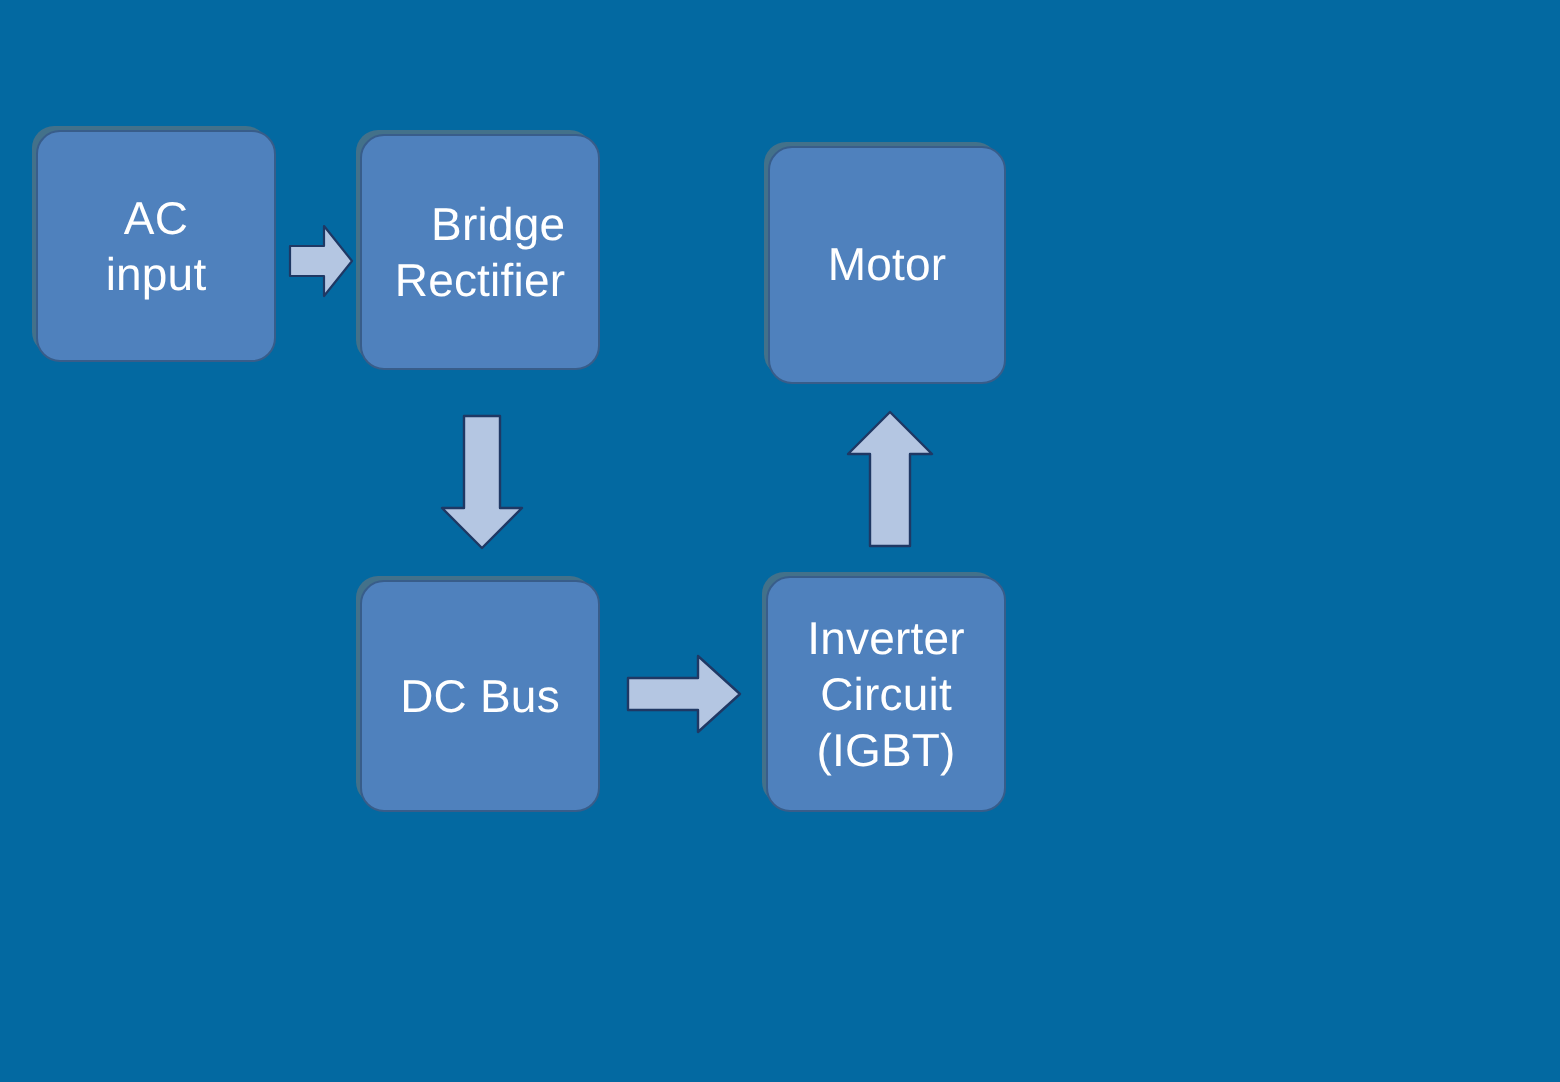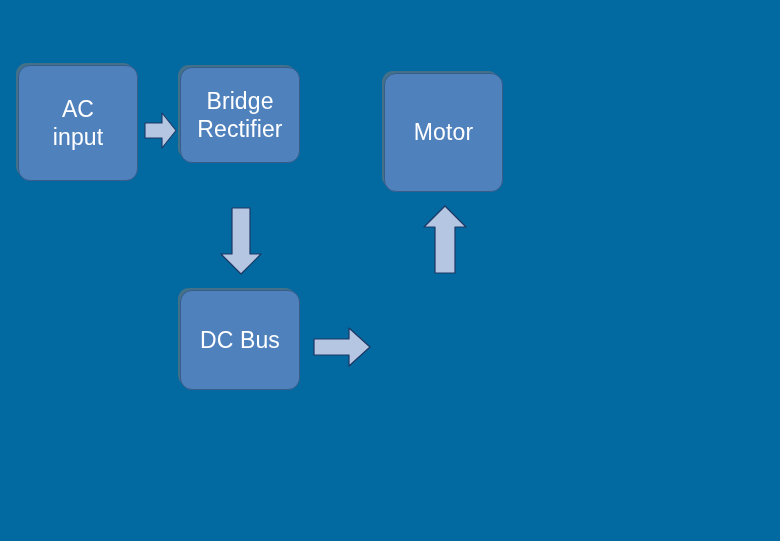--- a/index.html
+++ b/index.html
@@ -35,23 +35,23 @@
     box-shadow: -3px -3px 0 -1px rgba(120,120,120,0.55);
     user-select: none;
   }
   .node .label {
     display: block;
     padding: 0 6px;
     white-space: pre-line;
   }
 
   #node-ac-input       { left: 18px;  top: 65px;  width: 120px; height: 116px; }
-  #node-bridge-rect    { left: 180px; top: 67px;  width: 120px; height: 96px; }
+  #node-bridge-rect    { left: 180px; top: 67px;  width: 120px; height: 118px; text-align: right; }
   #node-motor          { left: 384px; top: 73px;  width: 119px; height: 119px; }
-  #node-dc-bus         { left: 180px; top: 290px; width: 120px; height: 100px; }
+  #node-dc-bus         { left: 180px; top: 290px; width: 120px; height: 116px; }
   #node-inverter       { left: 383px; top: 288px; width: 120px; height: 118px; }
 
   
   .arrow {
     position: absolute;
     display: block;
   }
   .arrow svg { display: block; overflow: visible; }
 
   #arrow-ac-to-rect     { left: 144px; top: 111px; width: 33px;  height: 39px; }
@@ -75,20 +75,25 @@
   </div>
 
   <div class="node" id="node-motor">
     <span class="label">Motor</span>
   </div>
 
   <div class="node" id="node-dc-bus">
     <span class="label">DC Bus</span>
   </div>
 
+  <div class="node" id="node-inverter">
+    <span class="label">Inverter
+Circuit
+(IGBT)</span>
+  </div>
 
   <div class="arrow" id="arrow-ac-to-rect">
     <svg viewBox="0 0 33 39" width="33" height="39" aria-hidden="true">
       <polygon points="1,12 18,12 18,2 32,19.5 18,37 18,27 1,27" fill="#b4c6e2" stroke="#1f3864" stroke-width="1.1" stroke-linejoin="round"></polygon>
     </svg>
   </div>
 
   <div class="arrow" id="arrow-rect-to-dcbus">
     <svg viewBox="0 0 44 68" width="44" height="68" aria-hidden="true">
       <polygon points="13,1 31,1 31,47 42,47 22,67 2,47 13,47" fill="#b4c6e2" stroke="#1f3864" stroke-width="1.2" stroke-linejoin="round"></polygon>

